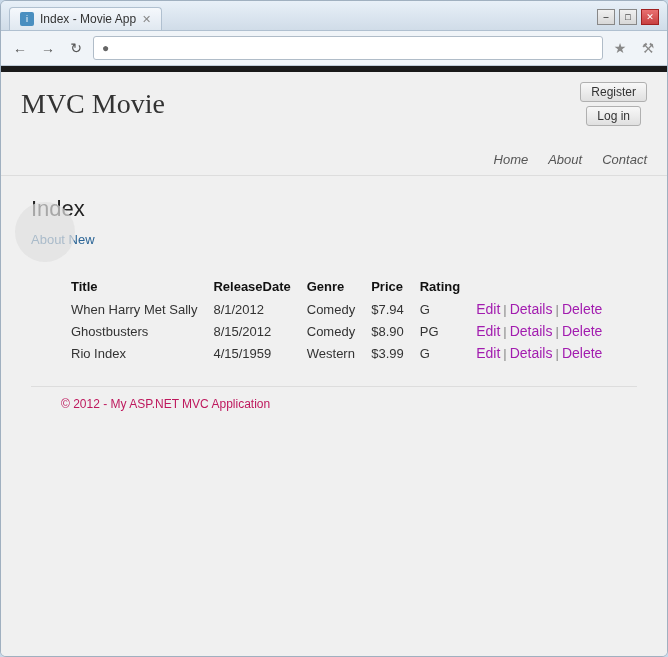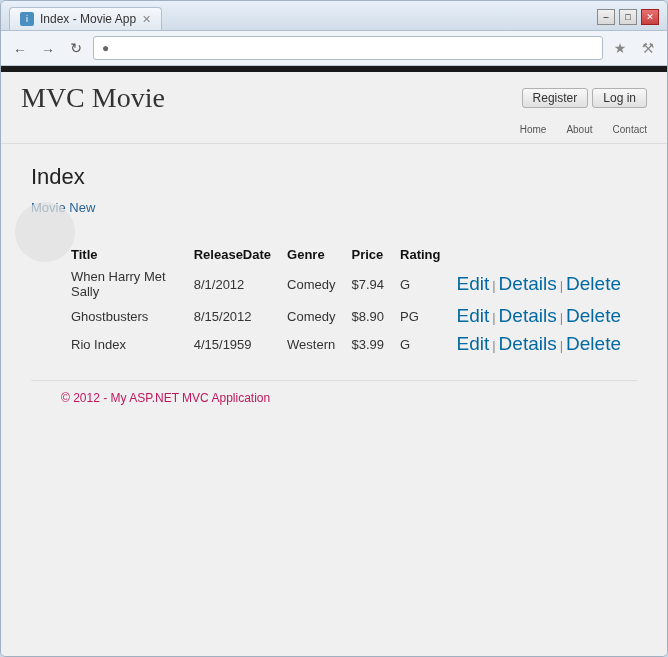--- a/index.html
+++ b/index.html
@@ -139,52 +139,54 @@
     
     .app-header {
       background: #f0f0f0;
       padding: 10px 20px 0 20px;
       border-bottom: 1px solid #ddd;
     }
     .app-header-top {
       display: flex;
       align-items: center;
       justify-content: space-between;
-      margin-bottom: 4px;
+      margin-bottom: 20px;
     }
     .app-title {
       font-size: 28px;
       color: #333;
       font-weight: normal;
       font-family: Georgia, serif;
     }
     .header-buttons {
       display: flex;
       gap: 4px;
       align-items: center;
+      flex-direction: column;
     }
     .header-btn {
       padding: 2px 10px;
       background: linear-gradient(to bottom, #f8f8f8, #e0e0e0);
       border: 1px solid #b0b0b0;
       border-radius: 3px;
       font-size: 12px;
       cursor: pointer;
       color: #333;
     }
     .app-nav {
       display: flex;
       justify-content: flex-end;
       gap: 20px;
       padding: 6px 0 8px 0;
     }
     .app-nav a {
       color: #555;
       text-decoration: none;
-      font-size: 10px;
+      font-size: 13px;
+      font-style: italic;
     }
 
     
     .page-content {
       padding: 20px 30px;
       background: #f0f0f0;
       flex: 1;
     }
     .page-title {
       font-size: 22px;
@@ -214,23 +216,23 @@
       padding: 4px 16px 4px 0;
       text-align: left;
     }
     td {
       padding: 3px 16px 3px 0;
       font-size: 13px;
       color: #333;
       vertical-align: middle;
     }
     .action-links a {
-      color: #0369a1;
+      color: #a21caf;
       text-decoration: none;
-      font-size: 19px;
+      font-size: 14px;
     }
     .action-sep {
       color: #888;
       margin: 0 3px;
     }
 
     
     .app-footer {
       padding: 10px 30px 20px 30px;
       font-size: 12px;
@@ -295,21 +297,21 @@
       </div>
       <nav class="app-nav">
         <a>Home</a>
         <a>About</a>
         <a>Contact</a>
       </nav>
     </div>
 
     <div class="page-content">
       <h2 class="page-title">Index</h2>
-      <a class="create-new">Movie New</a>
+      <a class="create-new">About New</a>
 
       <table>
         <thead>
           <tr>
             <th>Title</th>
             <th>ReleaseDate</th>
             <th>Genre</th>
             <th>Price</th>
             <th>Rating</th>
             <th></th>

